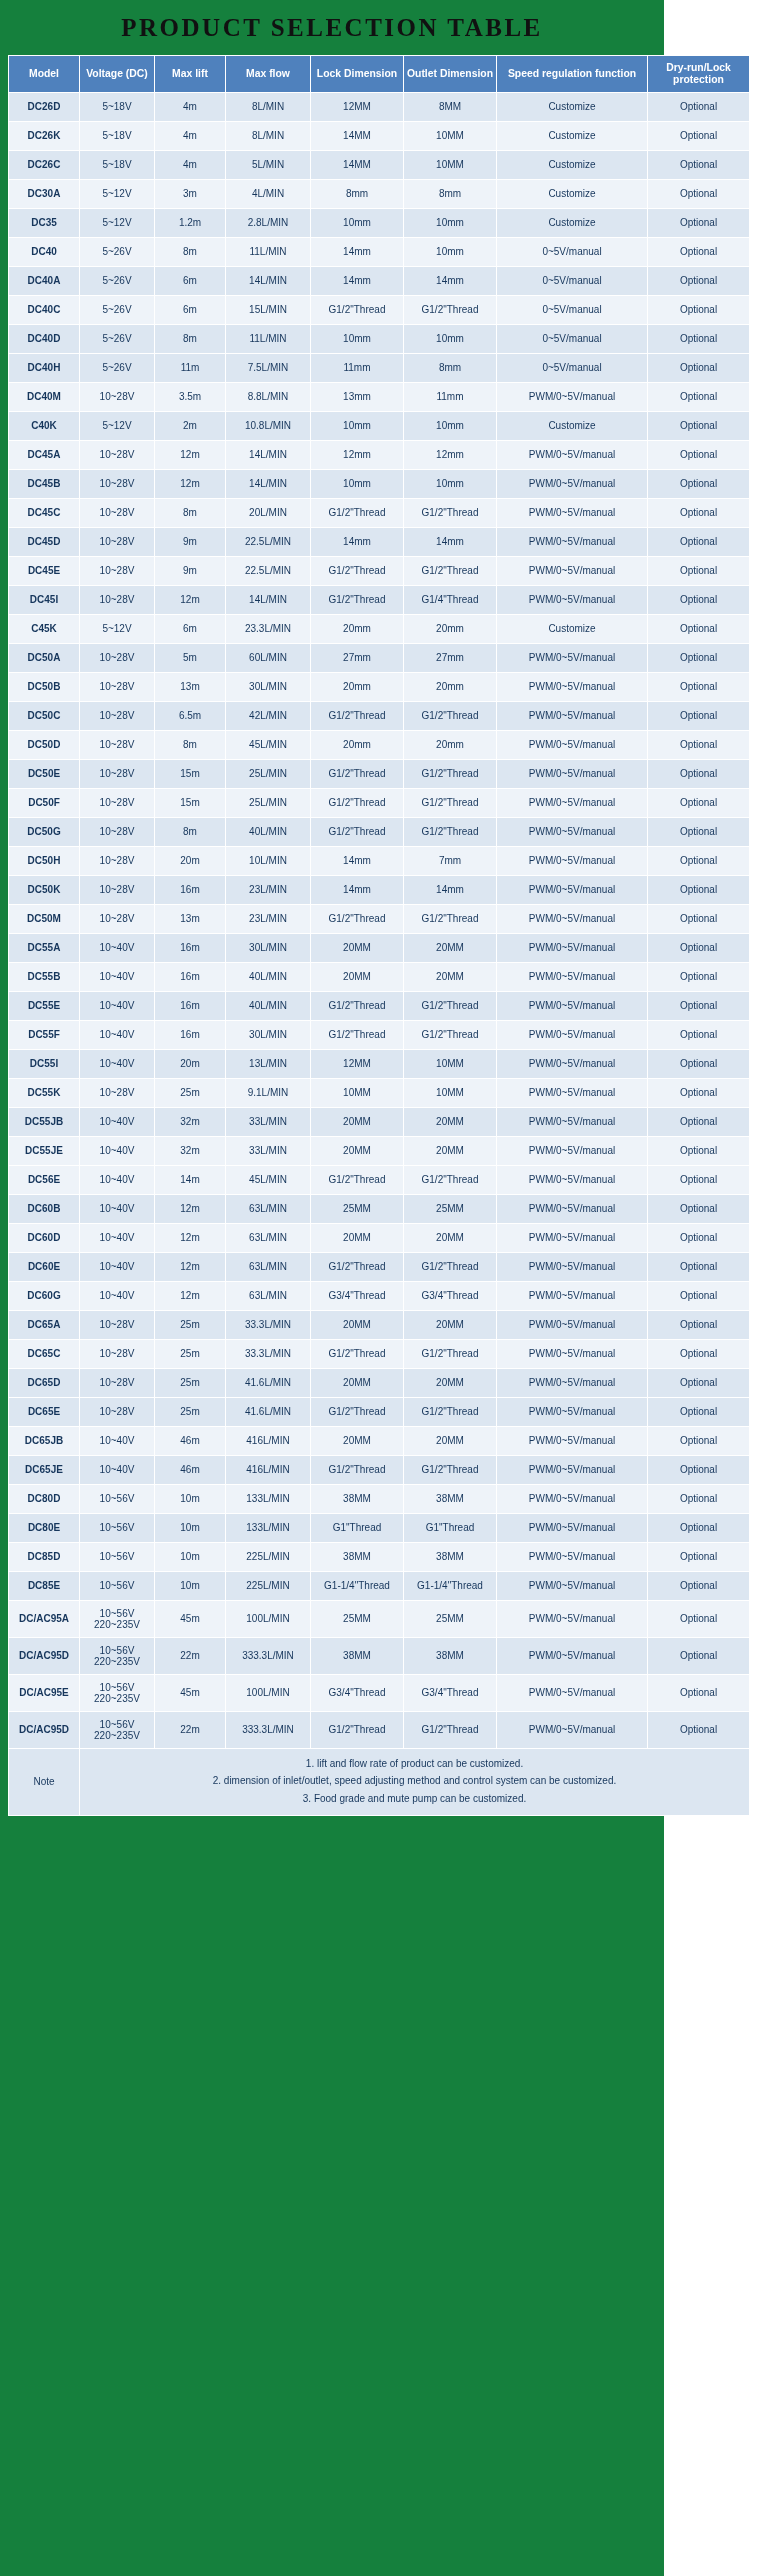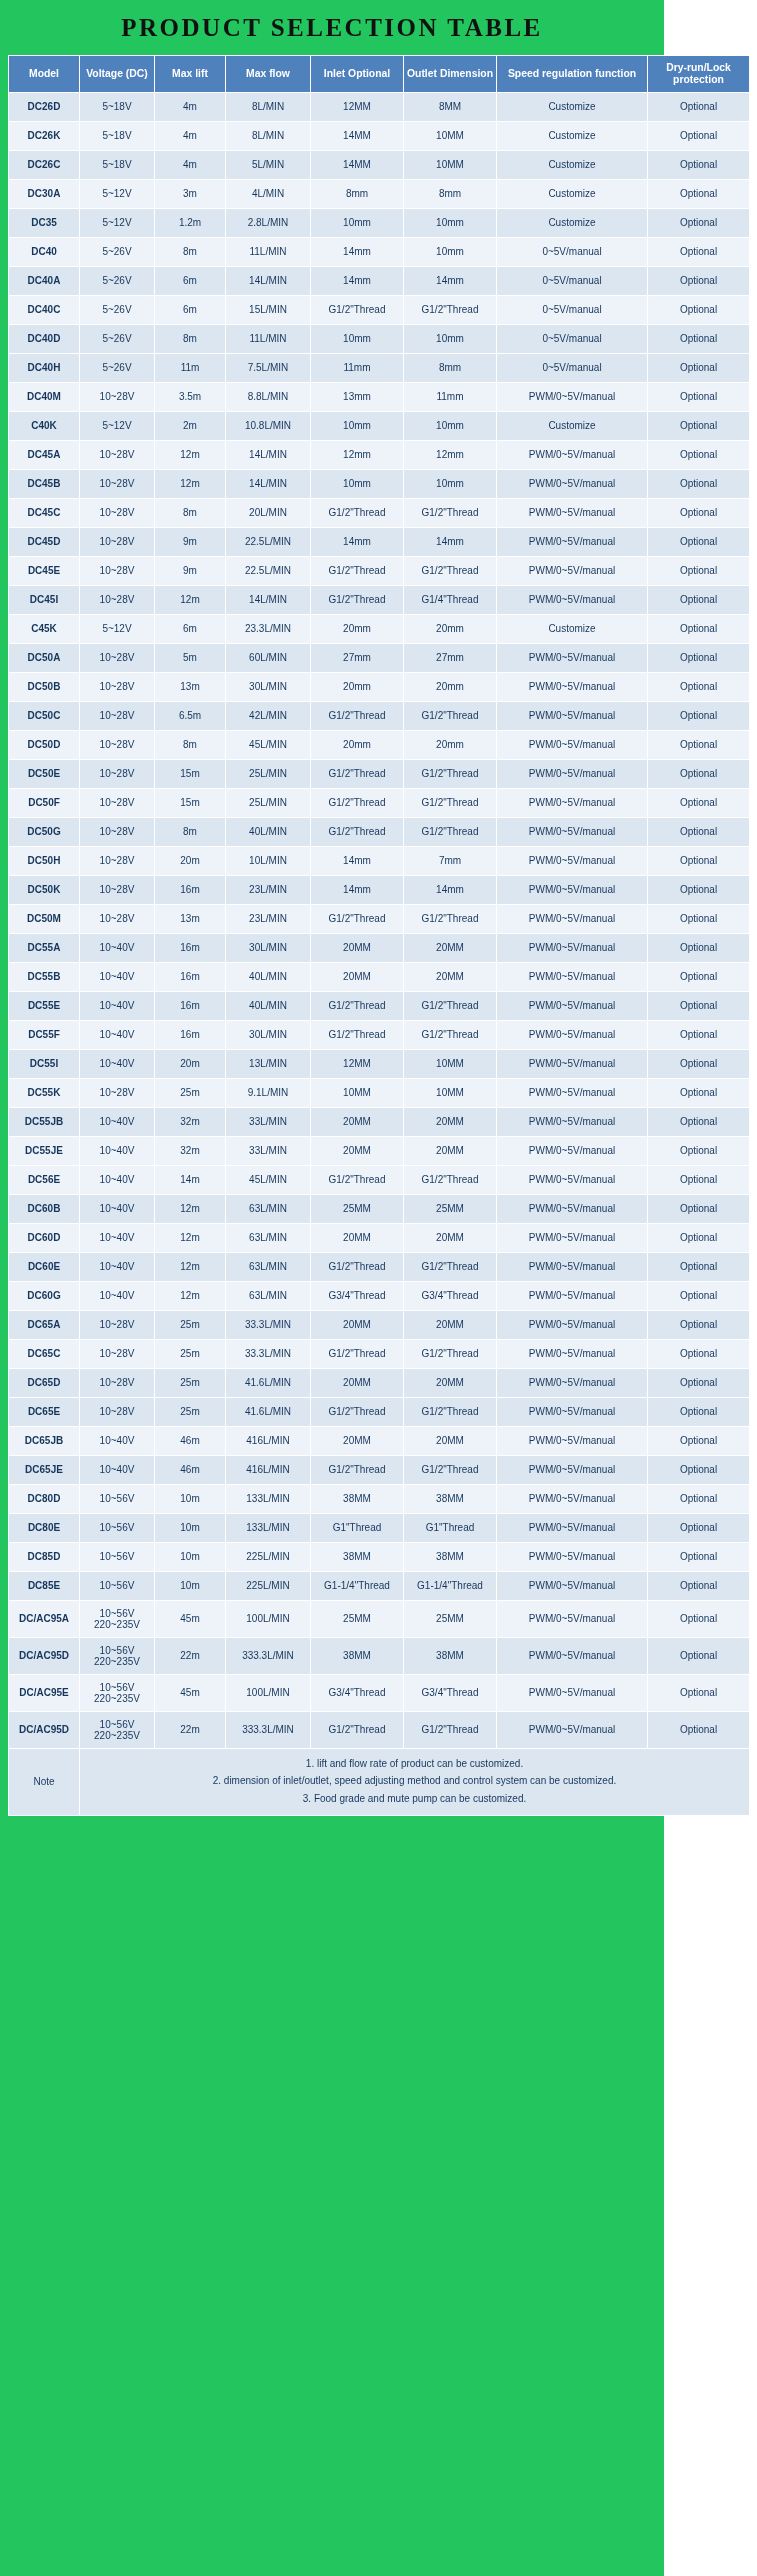--- a/index.html
+++ b/index.html
@@ -10,21 +10,21 @@
   body {
     width: 758px;
     font-family: "Liberation Sans", sans-serif;
     color: #1a2a44;
   }
   .page {
     width: 664px;
     min-height: 2576px;
     box-sizing: border-box;
     padding: 8px 8px 10px 8px;
-    background: #22c55e;
+    background: #15803d;
   }
   .title {
     text-align: center;
     font-size: 25px;
     font-weight: bold;
     letter-spacing: 2.5px;
     color: #111111;
     margin: 6px 0 10px 0;
     font-family: "Liberation Serif", serif;
   }
@@ -106,21 +106,21 @@
         <col class="c5">
         <col class="c6">
         <col class="c7">
     </colgroup>
     <thead>
       <tr>
         <th>Model</th>
         <th>Voltage (DC)</th>
         <th>Max lift</th>
         <th>Max flow</th>
-        <th>Inlet Optional</th>
+        <th>Lock Dimension</th>
         <th>Outlet Dimension</th>
         <th>Speed regulation function</th>
         <th>Dry-run/Lock protection</th>
       </tr>
     </thead>
     <tbody id="table-body">
         <tr class="odd">
           <td class="model">DC26D</td>
           <td>5~18V</td>
           <td>4m</td>

